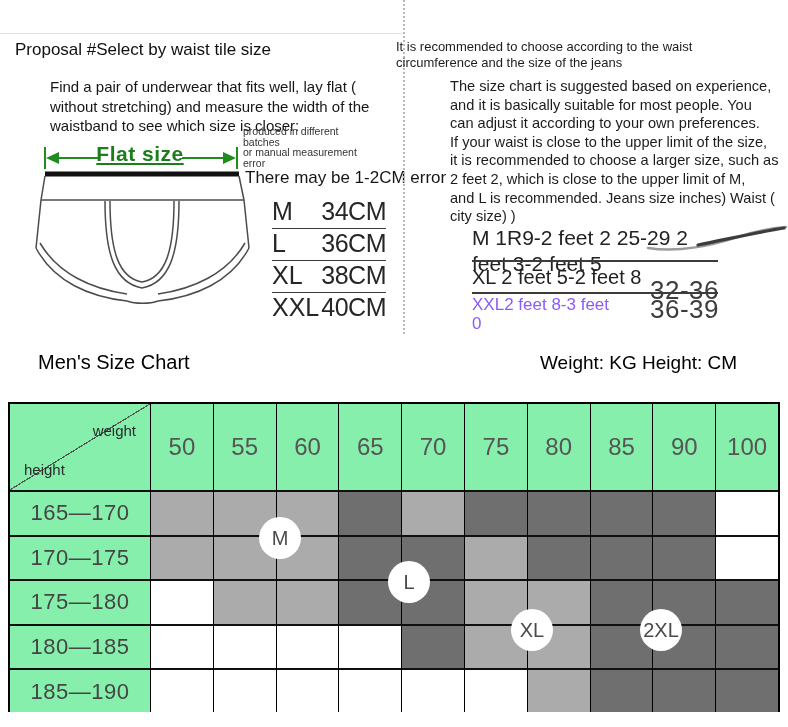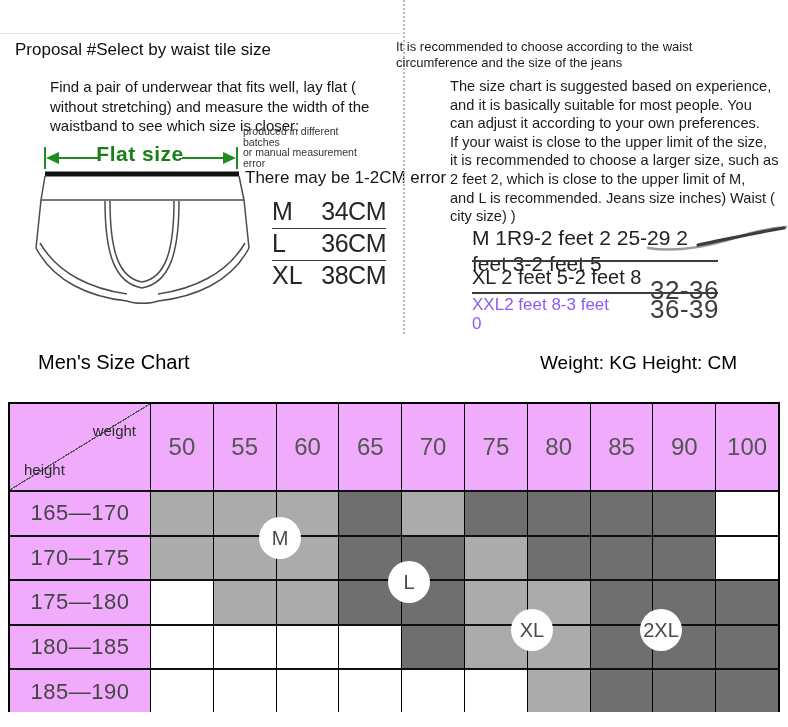--- a/index.html
+++ b/index.html
@@ -8,21 +8,21 @@
     font-family:"Liberation Sans",sans-serif;color:#1a1a1a;
   }
   .abs{position:absolute;}
   .pre{white-space:pre-line;}
 
   
   .faint-top-line{left:0;top:33px;width:402px;height:0;border-top:1px solid #e3e3e3;}
   .page-title{left:15px;top:40px;font-size:17px;color:#101010;}
   .instructions{left:50px;top:77px;font-size:15px;line-height:19.5px;color:#161616;}
   .flat-size-label{left:60px;top:142px;width:160px;text-align:center;
-    font-size:21px;font-weight:bold;color:#1c7d1c;letter-spacing:0.5px;}
+    font-size:21px;font-weight:bold;color:#1c7d1c;letter-spacing:0.5px;text-decoration:underline;}
   .underwear-svg{left:30px;top:140px;}
   .batch-note{left:243px;top:126px;font-size:10.5px;line-height:10.5px;color:#333;}
   .error-note{left:245px;top:168px;font-size:17px;color:#161616;}
 
   .size-list{left:272px;top:197px;width:114px;}
   .size-list-row{display:flex;justify-content:space-between;align-items:baseline;
     height:31px;font-size:25px;color:#262626;border-bottom:1.5px solid #3a3a3a;}
   .size-list-row:last-child{border-bottom:none;}
   .size-list-row .val{letter-spacing:-0.5px;}
 
@@ -44,21 +44,21 @@
   
   .section-title{left:38px;top:351px;font-size:20px;color:#000;}
   .units-label{left:540px;top:352px;font-size:19px;color:#000;}
 
   
   .size-table{
     left:8px;top:402px;width:772px;height:313px;box-sizing:border-box;
     border:2px solid #000;display:grid;
     grid-template-columns:140px repeat(10,1fr);
     grid-template-rows:86px repeat(5,1fr);
-    background:#f0abfc;
+    background:#86efac;
   }
   .tcell{display:flex;align-items:center;justify-content:center;box-sizing:border-box;}
   .bl{border-left:1px solid #000;}
   .bt{border-top:2px solid #101010;}
   .wcell{font-size:24px;color:#555;}
   .hcell{font-size:22px;color:#454545;letter-spacing:0.5px;}
   .corner{position:relative;box-sizing:border-box;
     background-image:linear-gradient(to bottom right,
       transparent 49.5%, #555 49.5%, #555 50.3%, transparent 50.3%);}
   .corner .w-lab{position:absolute;top:18px;right:14px;font-size:15px;color:#2b2b2b;}
@@ -127,20 +127,24 @@
       <span class="val">34CM</span>
     </div>
     <div class="size-list-row">
       <span>L</span>
       <span class="val">36CM</span>
     </div>
     <div class="size-list-row">
       <span>XL</span>
       <span class="val">38CM</span>
     </div>
+    <div class="size-list-row">
+      <span>XXL</span>
+      <span class="val">40CM</span>
+    </div>
   </div>
 
   <div class="abs divider"></div>
 
   <div class="abs recommendation pre">It is recommended to choose according to the waist
 circumference and the size of the jeans</div>
 
   <div class="abs fit-details pre">The size chart is suggested based on experience,
 and it is basically suitable for most people. You
 can adjust it according to your own preferences.

